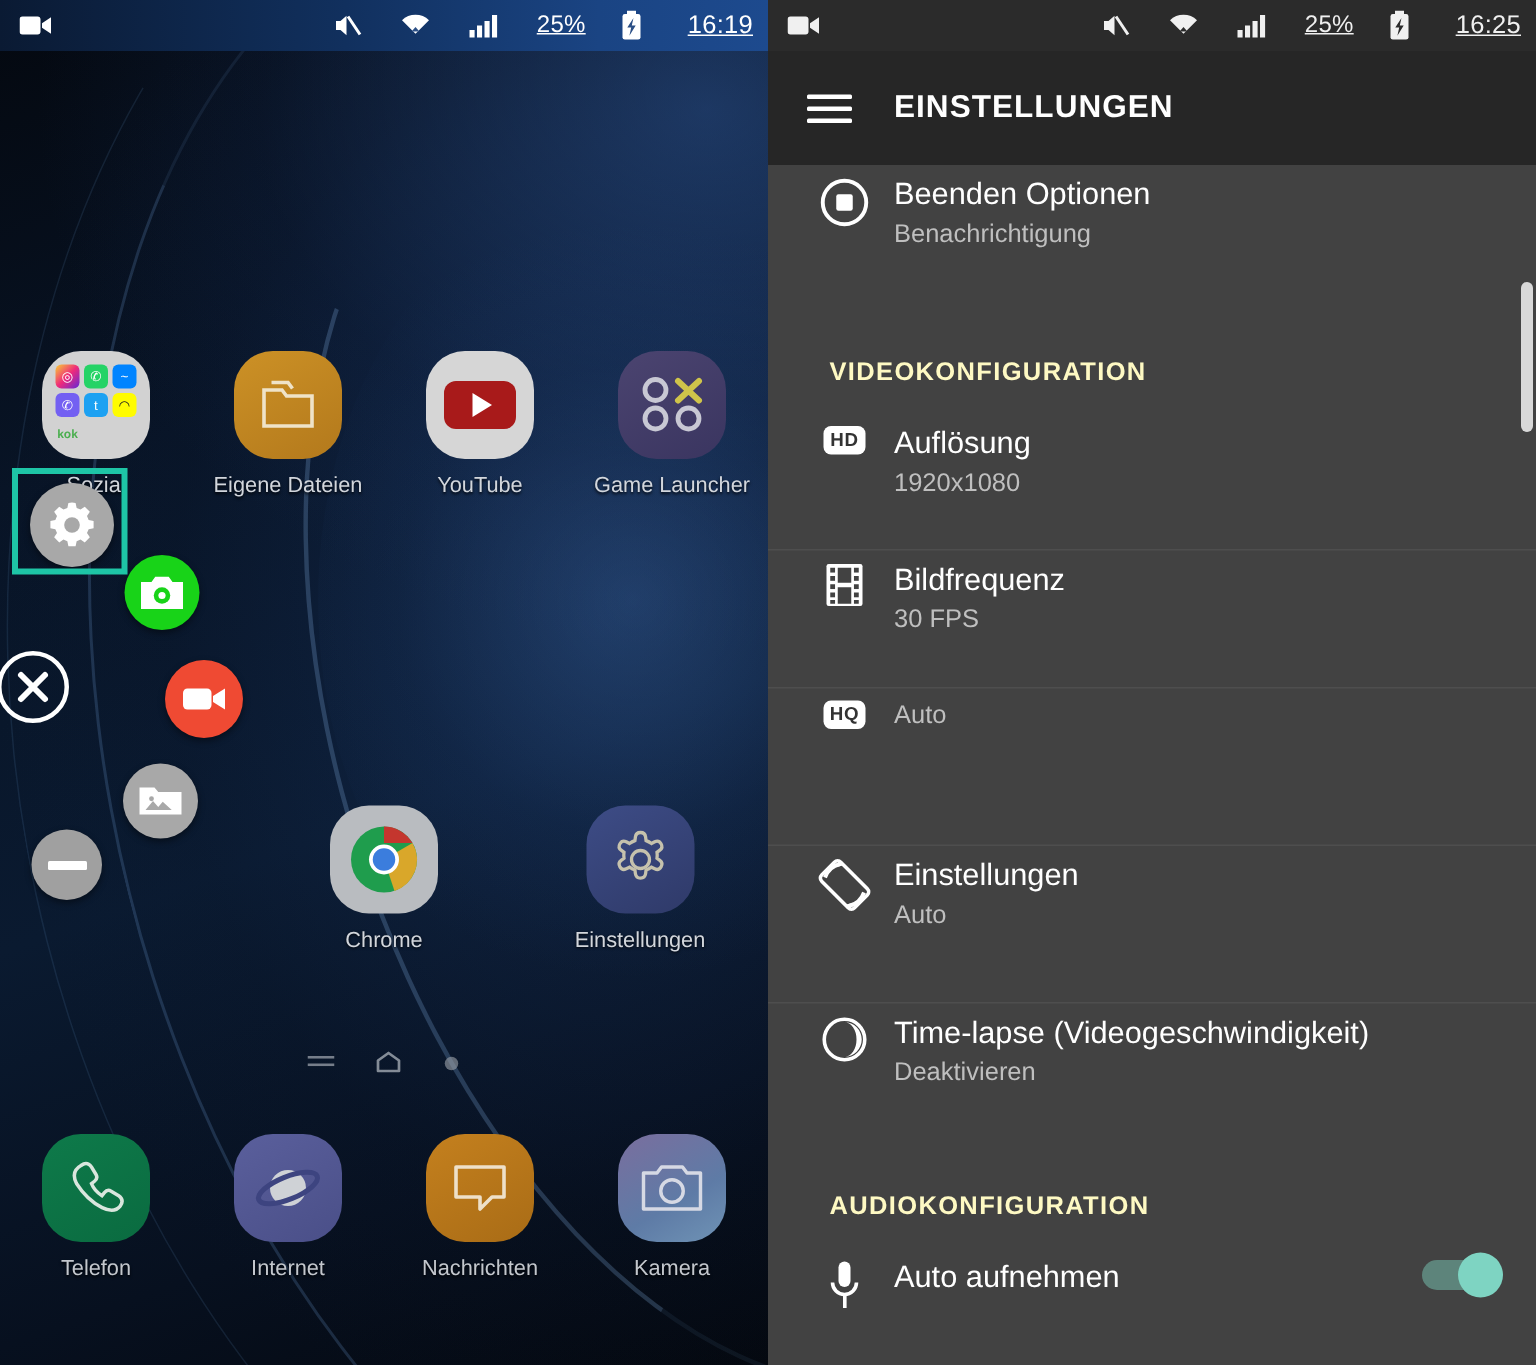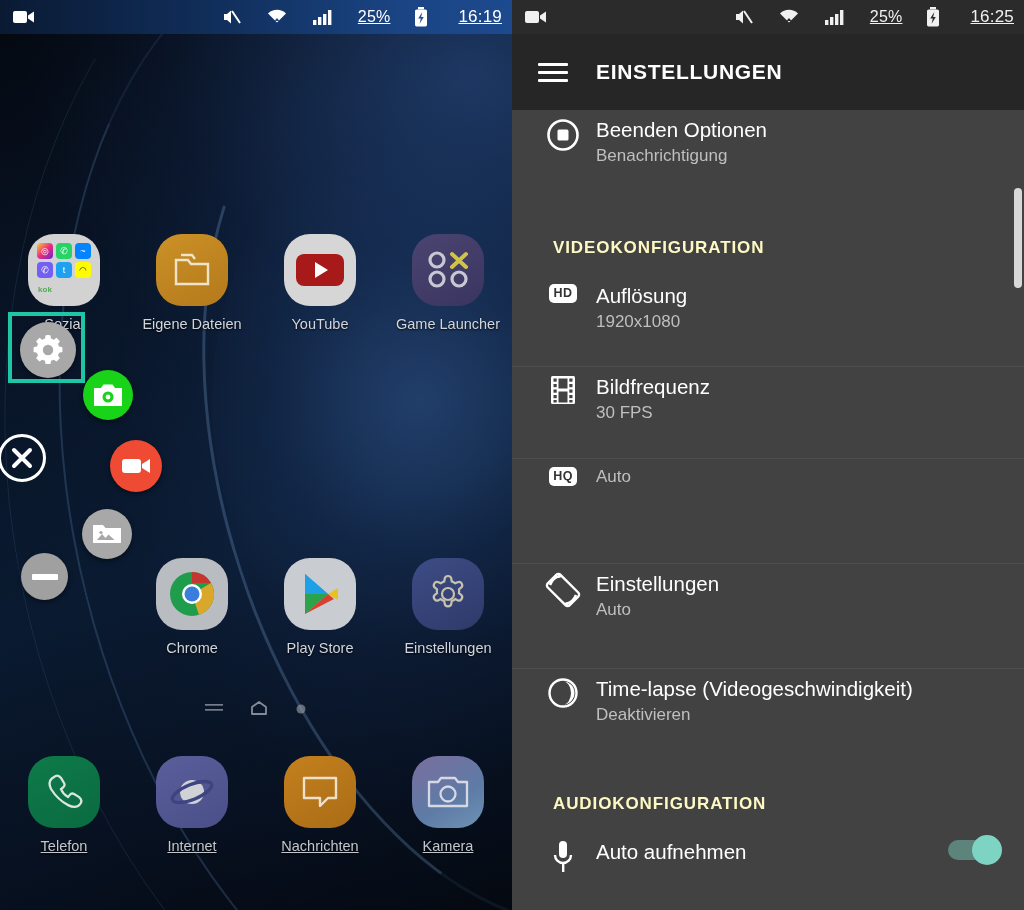--- a/index.html
+++ b/index.html
@@ -80,41 +80,41 @@
 
   
   .ic { display: inline-block; line-height: 0; }
 
   
   .app-row {
     position: absolute; left: 0; width: 512px;
     display: flex; z-index: 3;
   }
   .app-row.row1 { top: 234px; }
-  .app-row.row2 { top: 558px; }
+  .app-row.row2 { top: 537px; }
   .app-row.row3 { top: 756px; }
   .app-cell {
     flex: 1 1 0; display: flex; flex-direction: column;
     align-items: center;
   }
   .app-icon {
     width: 72px; height: 72px;
     border-radius: 34% / 34%;
     display: flex; align-items: center; justify-content: center;
     position: relative;
   }
   
   .squircle { border-radius: 36%; }
   .app-label {
     margin-top: 10px;
     font-size: 14.5px; color: #d2d6dc;
     text-shadow: 0 1px 2px rgba(0,0,0,0.85);
     white-space: nowrap;
   }
-  .app-row.row3 .app-label { color: #c3c7cd; text-decoration: underline; }
+  .app-row.row3 .app-label { color: #c3c7cd; }
 
   
   .ic-social { background: #d2d2d2; padding: 6px; }
   .social-grid {
     display: grid; grid-template-columns: repeat(3, 16px);
     grid-auto-rows: 16px; gap: 3px; justify-content: center; align-content: center;
   }
   .mini { width: 16px; height: 16px; border-radius: 4px; font-size: 9px; color:#fff;
           display:flex; align-items:center; justify-content:center; }
   .ic-files { background: linear-gradient(150deg,#cc9126,#b3791c); }
@@ -322,33 +322,20 @@
         <div class="app-icon squircle ic-chrome">
           <svg width="52" height="52" viewBox="0 0 52 52">
             <circle cx="26" cy="26" r="22" fill="#1f9d4d"></circle>
             <path d="M26 4 A22 22 0 0 1 45 15 L26 15 Z" fill="#c4362e"></path>
             <path d="M45 15 A22 22 0 0 1 33 47 L26 26 Z" fill="#d9a72a"></path>
             <circle cx="26" cy="26" r="10" fill="#fff"></circle>
             <circle cx="26" cy="26" r="7.5" fill="#3b7ddd"></circle>
           </svg>
         </div>
         <div class="app-label">Chrome</div>
-      </div>
-      <div class="app-cell">
-        <div class="app-icon squircle ic-play">
-          <svg width="40" height="44" viewBox="0 0 40 44">
-            <path d="M5 2 L28 22 L5 42 Z" fill="#1ea0e6"></path>
-            <path d="M5 2 L28 22 L5 42 Z" fill="#2aa34a" opacity="0.0"></path>
-            <path d="M5 22 L5 42 L28 22 Z" fill="#2aa34a"></path>
-            <path d="M5 2 L5 22 L28 22 Z" fill="#1ea0e6"></path>
-            <path d="M28 22 L38 16 L38 28 Z" fill="#e8c31f"></path>
-            <path d="M28 22 L5 42 L34 27 Z" fill="#d8412f"></path>
-          </svg>
-        </div>
-        <div class="app-label">Play Store</div>
       </div>
       <div class="app-cell">
         <div class="app-icon squircle ic-settings-app">
           <svg width="44" height="44" viewBox="0 0 44 44">
             <path d="M22 4 q3 0 3.4 3 l.3 2.4 q2 .7 3.6 1.9 l2.2-1.1 q2.7-1.3 4.2 1.3 q1.5 2.6-.8 4.3 l-1.9 1.4 q.3 2 0 4 l1.9 1.4 q2.3 1.7.8 4.3 q-1.5 2.6-4.2 1.3 l-2.2-1.1 q-1.6 1.2-3.6 1.9 l-.3 2.4 q-.4 3-3.4 3 t-3.4-3 l-.3-2.4 q-2-.7-3.6-1.9 l-2.2 1.1 q-2.7 1.3-4.2-1.3 q-1.5-2.6.8-4.3 l1.9-1.4 q-.3-2 0-4 l-1.9-1.4 q-2.3-1.7-.8-4.3 q1.5-2.6 4.2-1.3 l2.2 1.1 q1.6-1.2 3.6-1.9 l.3-2.4 Q19 4 22 4 Z" fill="none" stroke="#c6c2ad" stroke-width="2.2"></path>
             <circle cx="22" cy="22" r="6" fill="none" stroke="#c6c2ad" stroke-width="2.2"></circle>
           </svg>
         </div>
         <div class="app-label">Einstellungen</div>
       </div>

